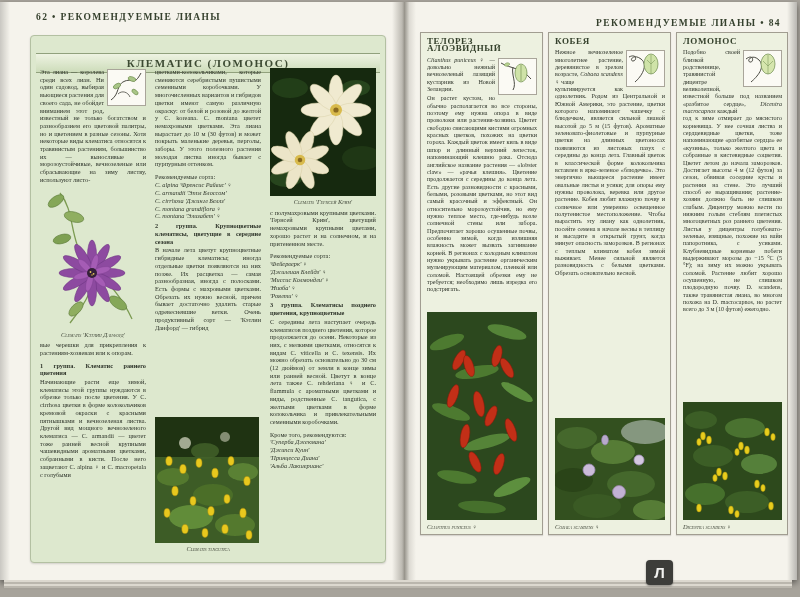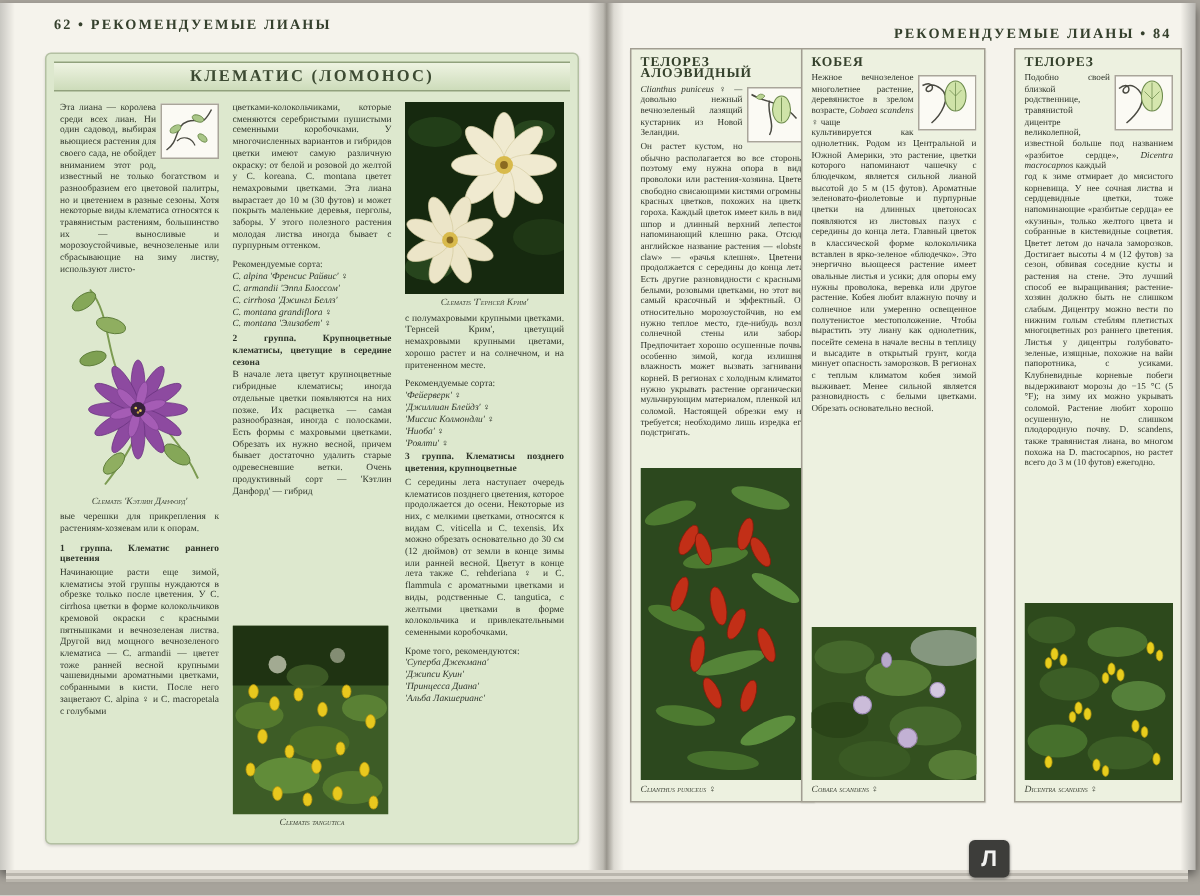--- a/index.html
+++ b/index.html
@@ -17,42 +17,42 @@
         background:linear-gradient(270deg,rgba(0,0,0,0),rgba(0,0,0,.18));}
 
   
   .runhead{position:absolute;top:10px;font-weight:bold;font-size:9.5px;letter-spacing:1.4px;color:#35402d;}
   .runhead.left{left:36px;}
   .runhead.right{right:16px;top:16px;}
 
   
   .panel{position:absolute;left:30px;top:33px;width:354px;height:526px;background:#dde8ce;
          border:1px solid #b3c0a2;border-radius:4px;box-shadow:0 1px 2px rgba(0,0,0,.15);}
-  .panel-title{position:absolute;left:5px;right:5px;top:5px;height:18px;line-height:18px;
+  .panel-title{position:absolute;left:5px;right:5px;top:17px;height:18px;line-height:18px;
          background:linear-gradient(#eef3e2,#cddcba);border-top:1px solid #91a17d;border-bottom:1px solid #91a17d;
          text-align:center;font-weight:bold;font-size:11px;letter-spacing:1.5px;color:#3c4a32;}
   .lcols{position:absolute;left:9px;right:9px;top:32px;bottom:6px;display:flex;gap:9px;}
   .lcol{flex:1 1 0;overflow:hidden;display:flex;flex-direction:column;
         font-size:6.3px;line-height:7.7px;text-align:justify;}
   .lcol p{margin:0 0 3px 0;}
   .grp{font-weight:bold;margin:2px 0 1px 0;}
   .cv{font-style:italic;line-height:7.9px;}
   .cv-label{margin-top:2px;}
   .caption{font-style:italic;font-variant:small-caps;font-size:6.4px;color:#3e4437;margin:2px 0 3px 0;}
   .caption.center{text-align:center;}
   .icon-box{float:right;width:37px;height:35px;background:#fbfaf4;border:1px solid #a9a59a;
             margin:1px 0 2px 3px;}
   .photo{display:block;border:0;flex-shrink:0;}
 
   
   .rcol{position:absolute;top:30px;height:503px;background:#edf1e0;border:1px solid #a19d91;
         box-shadow:0 1px 1px rgba(0,0,0,.12);display:flex;flex-direction:column;padding:5px 5px 4px 6px;box-sizing:border-box;
         font-size:6.1px;line-height:7.35px;text-align:justify;}
   .rcol1{left:420px;width:123px;}
-  .rcol2{left:534px;width:123px;}
+  .rcol2{left:548px;width:123px;}
   .rcol3{left:676px;width:112px;}
   .rcol-title{font-weight:bold;font-size:9px;letter-spacing:.6px;color:#35412c;margin-bottom:4px;flex-shrink:0;}
   .rcol-text{flex:1 1 auto;overflow:hidden;}
   .latin{font-style:italic;}
   .rcol .caption{margin:3px 0 0 0;flex-shrink:0;}
 
   .badge{position:absolute;left:646px;top:560px;width:27px;height:25px;background:#3d3d3a;border-radius:4px;
          display:flex;align-items:center;justify-content:center;z-index:9;box-shadow:0 1px 2px rgba(0,0,0,.4);}
   .badge span{color:#f2f2f0;font-family:"Liberation Sans",sans-serif;font-weight:bold;font-size:15px;}
 </style>
@@ -295,21 +295,21 @@
           <ellipse cx="96" cy="92" rx="18" ry="10" fill="#567c36"></ellipse>
           <circle cx="34" cy="52" r="6" fill="#cbbcd9" stroke="#9d8ab8" stroke-width=".8"></circle>
           <circle cx="64" cy="74" r="6.5" fill="#c2b1d4" stroke="#93809f" stroke-width=".8"></circle>
           <circle cx="84" cy="42" r="5" fill="#d4c8e0" stroke="#a391bd" stroke-width=".8"></circle>
           <ellipse cx="50" cy="22" rx="3.4" ry="5" fill="#b8a9cc" stroke="#8d7aa8" stroke-width=".6"></ellipse>
         </svg>
         <div class="caption">Cobaea scandens ♀</div>
       </div>
 
       <div class="rcol rcol3">
-        <div class="rcol-title">ТЕЛОРЕЗ</div>
+        <div class="rcol-title">ЛОМОНОС</div>
         <div class="rcol-text">
           <span class="icon-box">
             <svg width="35" height="33" viewBox="0 0 35 33">
               <path d="M2 8 C 10 2, 10 12, 6 11 C 2 10, 8 2, 15 9 C 22 16, 13 26, 7 31" stroke="#4a4a42" stroke-width="1" fill="none"></path>
               <ellipse cx="24" cy="13" rx="7" ry="10" fill="#d6e6ae" stroke="#6c8a4c" stroke-width=".7"></ellipse>
               <path d="M24 4 v19 M19 10 l5 5 M29 10 l-5 5" stroke="#6c8a4c" stroke-width=".5" fill="none"></path>
             </svg>
           </span>
           <span>Подобно своей близкой родственнице, травянистой дицентре великолепной, известной больше под названием «разбитое сердце», </span><span class="latin">Dicentra macrocapnos</span><span> каждый</span>
           <p style="margin:0;">год к зиме отмирает до мясистого корневища. У нее сочная листва и сердцевидные цветки, тоже напоминающие «разбитые сердца» ее «кузины», только желтого цвета и собранные в кистевидные соцветия. Цветет летом до начала заморозков. Достигает высоты 4 м (12 футов) за сезон, обвивая соседние кусты и растения на стене. Это лучший способ ее выращивания; растение-хозяин должно быть не слишком слабым. Дицентру можно вести по нижним голым стеблям плетистых многоцветных роз раннего цветения. Листья у дицентры голубовато-зеленые, изящные, похожие на вайи папоротника, с усиками. Клубневидные корневые побеги выдерживают морозы до −15 °C (5 °F); на зиму их можно укрывать соломой. Растение любит хорошо осушенную, не слишком плодородную почву. D. scandens, также травянистая лиана, во многом похожа на D. macrocapnos, но растет всего до 3 м (10 футов) ежегодно.</p>

